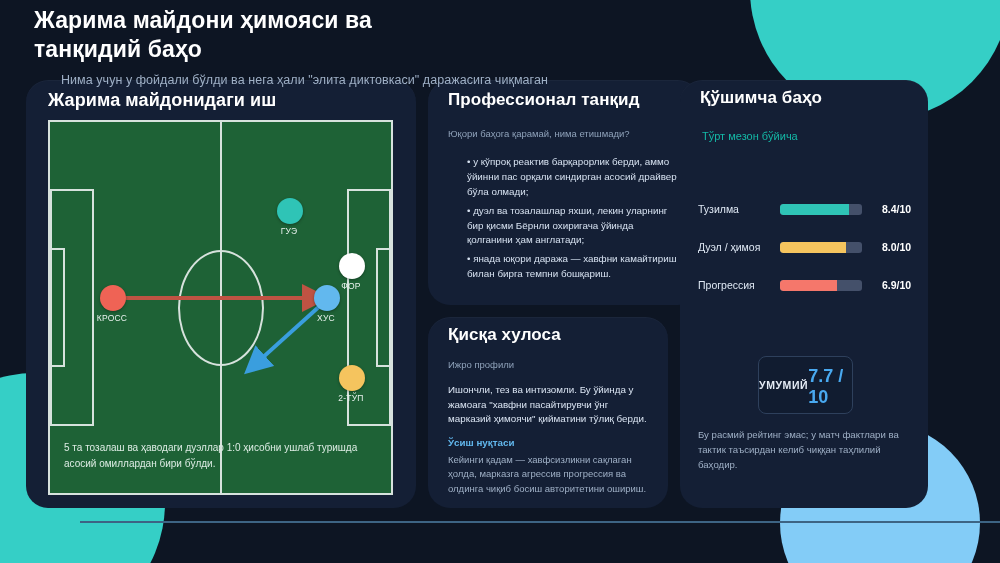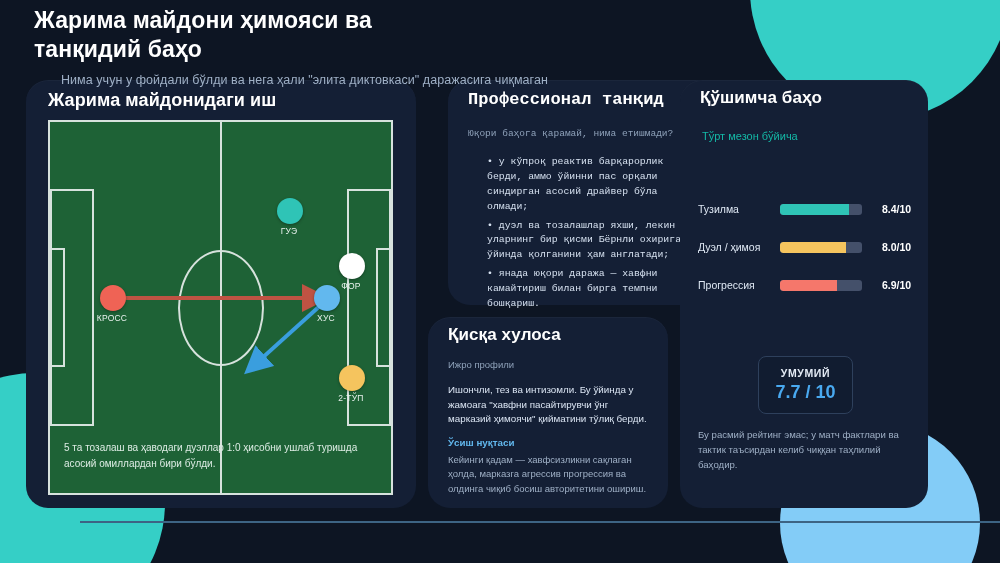--- a/index.html
+++ b/index.html
@@ -95,21 +95,21 @@
   #arrow-cross{
     position:absolute;left:63px;top:174px;width:212px;height:4px;
     background:#bf5343;
   }
   #pitch-caption{
     position:absolute;left:14px;bottom:22px;right:14px;
     color:#ddece4;font-size:10px;line-height:1.55;
   }
 
   
-  #card-critique{left:448px;top:0;width:272px;height:225px;font-family:Liberation Mono, monospace;}
+  #card-critique{left:428px;top:0;width:272px;height:225px;}
   #critique-title{position:absolute;left:20px;top:10px;font-size:17px;}
   #critique-lead{
     position:absolute;left:20px;top:48px;right:16px;
     font-size:9.5px;color:#8fa2ba;
   }
   #critique-list{
     position:absolute;left:20px;top:68px;right:14px;
     font-size:9.8px;color:#d6e1f0;line-height:1.52;
   }
   #critique-list li{margin:0 0 4px 0;}
@@ -155,21 +155,21 @@
   }
   .rfill{height:100%;border-radius:3px 0 0 3px;}
   .rval{
     margin-left:20px;color:#ffffff;font-size:10.5px;font-weight:bold;
     white-space:nowrap;
   }
 
   #overall-box{
     position:absolute;left:78px;top:276px;width:93px;height:56px;
     border:1px solid #2e405c;border-radius:8px;background:#111c30;
-    display:flex;flex-direction:column;align-items:center;
+    display:flex;flex-direction:row;align-items:center;
     justify-content:center;
   }
   #overall-label{
     color:#e4ebf5;font-size:10.5px;font-weight:bold;letter-spacing:.6px;
   }
   #overall-value{
     color:#49a9f0;font-size:18px;font-weight:bold;margin-top:3px;
   }
   #rating-footnote{
     position:absolute;left:18px;right:14px;top:348px;

